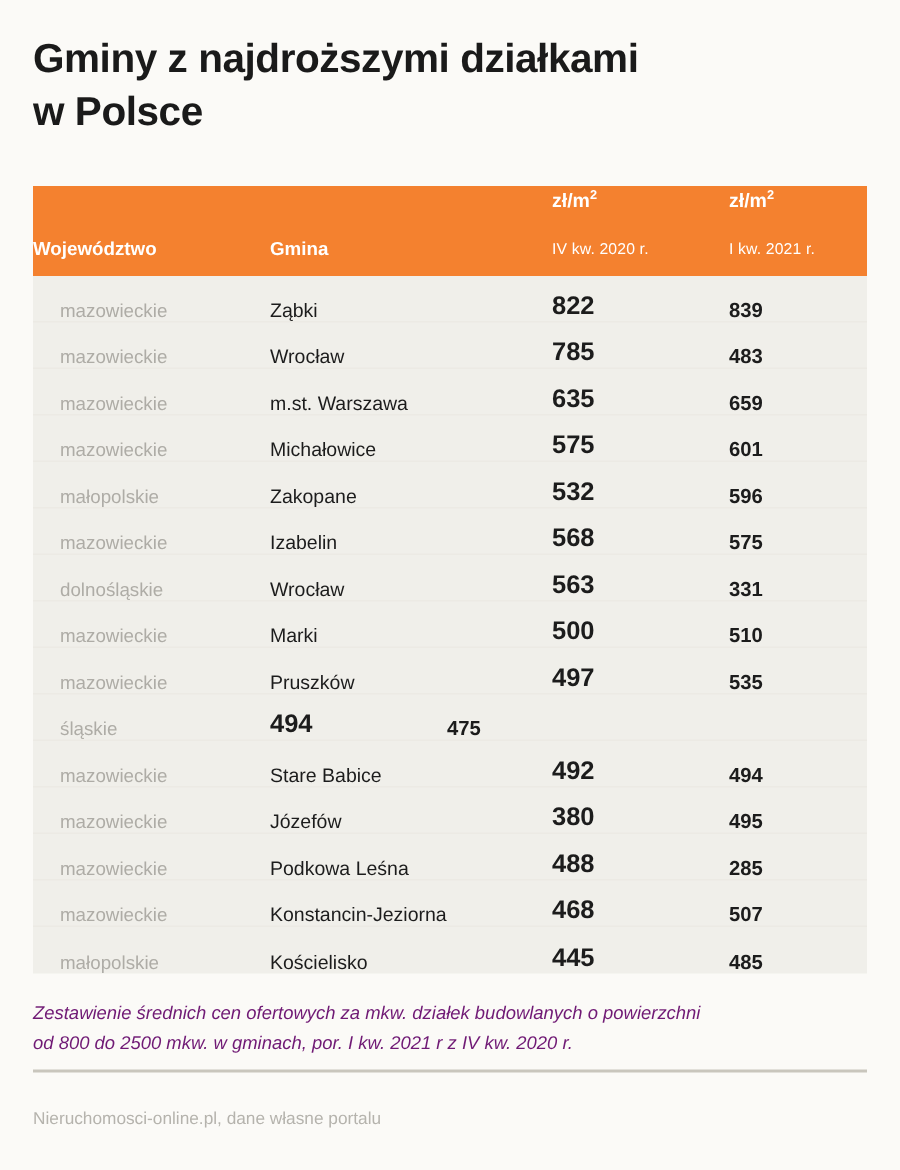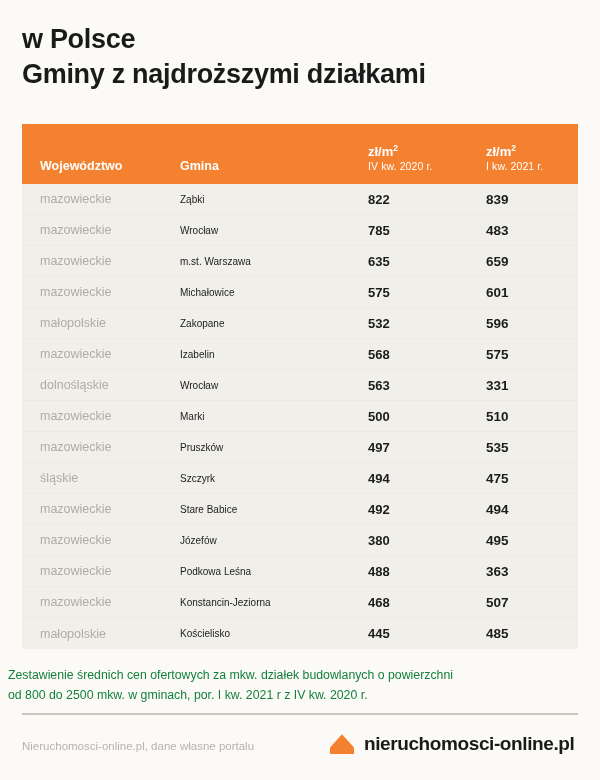--- a/index.html
+++ b/index.html
@@ -52,99 +52,100 @@
 
   .thead {
     display: flex;
     align-items: flex-end;
     background: #f4812f;
     height: 60px;
     box-sizing: border-box;
     padding-bottom: 11px;
   }
 
-  .col-woj  { width: 158px; padding-left: 18px; box-sizing: border-box; }
+  .col-woj  { width: 158px; box-sizing: border-box; }
   .col-gmi  { width: 188px; box-sizing: border-box; margin-top: 48px; }
   .col-n1   { width: 118px; box-sizing: border-box; }
   .col-n2   { width: 92px;  box-sizing: border-box; }
 
   .th {
     color: #ffffff;
     font-size: 12.5px;
     line-height: 14px;
   }
   .th-main {
     font-weight: bold;
   }
   .th-unit {
     font-weight: bold;
     font-size: 13px;
     display: block;
-    margin-bottom: 0;
+    margin-bottom: 18px;
   }
   .th-unit sup {
     font-size: 8.5px;
     vertical-align: super;
     line-height: 0;
   }
   .th-sub {
     display: block;
     font-size: 10.5px;
     font-weight: normal;
     letter-spacing: 0.1px;
   }
 
   .tbody { }
 
   .row {
     display: flex;
-    align-items: center;
+    align-items: flex-end;
     height: 31px;
     border-bottom: 1px solid #eceae4;
     box-sizing: border-box;
   }
   .row:last-child { border-bottom: none; }
 
   .cell-woj {
     width: 158px;
     padding-left: 18px;
     box-sizing: border-box;
     color: #aeaca6;
     font-size: 12.5px;
   }
   .cell-gmi {
     width: 188px;
     box-sizing: border-box;
     color: #1c1c1c;
-    font-size: 10px;
+    font-size: 13px;
   }
   .cell-n1 {
     width: 118px;
     box-sizing: border-box;
     color: #1c1c1c;
-    font-size: 13px;
+    font-size: 17px;
     font-weight: bold;
   }
   .cell-n2 {
     width: 92px;
     box-sizing: border-box;
     color: #1c1c1c;
     font-size: 13.5px;
     font-weight: bold;
   }
 
   
   .note {
     position: absolute;
-    left: 8px;
+    left: 22px;
     top: 665px;
     width: 545px;
-    color: #15803d;
+    color: #701a75;
     font-size: 12.3px;
     line-height: 20px;
+    font-style: italic;
   }
   .note .nline { display: block; white-space: pre; }
 
   
   .divider {
     position: absolute;
     left: 22px;
     top: 713px;
     width: 556px;
     height: 2px;
@@ -181,22 +182,22 @@
     letter-spacing: -0.4px;
     line-height: 22px;
   }
 </style>
 </head>
 <body>
 
 <div class="page">
 
   <div class="title">
+    <span class="line">Gminy z najdroższymi działkami</span>
     <span class="line">w Polsce</span>
-    <span class="line">Gminy z najdroższymi działkami</span>
   </div>
 
   <div class="table">
 
     <div class="thead">
       <div class="th col-woj">
         <span class="th-main">Województwo</span>
       </div>
       <div class="th col-gmi">
         <span class="th-main">Gmina</span>
@@ -261,41 +262,40 @@
         <div class="cell-n2">510</div>
       </div>
       <div class="row">
         <div class="cell-woj">mazowieckie</div>
         <div class="cell-gmi">Pruszków</div>
         <div class="cell-n1">497</div>
         <div class="cell-n2">535</div>
       </div>
       <div class="row">
         <div class="cell-woj">śląskie</div>
-        <div class="cell-gmi">Szczyrk</div>
         <div class="cell-n1">494</div>
         <div class="cell-n2">475</div>
       </div>
       <div class="row">
         <div class="cell-woj">mazowieckie</div>
         <div class="cell-gmi">Stare Babice</div>
         <div class="cell-n1">492</div>
         <div class="cell-n2">494</div>
       </div>
       <div class="row">
         <div class="cell-woj">mazowieckie</div>
         <div class="cell-gmi">Józefów</div>
         <div class="cell-n1">380</div>
         <div class="cell-n2">495</div>
       </div>
       <div class="row">
         <div class="cell-woj">mazowieckie</div>
         <div class="cell-gmi">Podkowa Leśna</div>
         <div class="cell-n1">488</div>
-        <div class="cell-n2">363</div>
+        <div class="cell-n2">285</div>
       </div>
       <div class="row">
         <div class="cell-woj">mazowieckie</div>
         <div class="cell-gmi">Konstancin-Jeziorna</div>
         <div class="cell-n1">468</div>
         <div class="cell-n2">507</div>
       </div>
       <div class="row">
         <div class="cell-woj">małopolskie</div>
         <div class="cell-gmi">Kościelisko</div>
@@ -307,20 +307,14 @@
 
   <div class="note">
     <span class="nline">Zestawienie średnich cen ofertowych za mkw. działek budowlanych o powierzchni</span>
     <span class="nline">od 800 do 2500 mkw. w gminach, por. I kw. 2021 r z IV kw. 2020 r.</span>
   </div>
 
   <div class="divider"></div>
 
   <div class="footer-source">Nieruchomosci-online.pl, dane własne portalu</div>
 
-  <div class="brand">
-    <svg class="brand-logo" viewBox="0 0 26 22" aria-hidden="true">
-      <path d="M13 1.2 L25 14.5 L25 21 L1 21 L1 14.5 Z" fill="#f4812f"></path>
-    </svg>
-    <span class="brand-name">nieruchomosci-online.pl</span>
-  </div>
 
 </div>
 
 </body></html>

